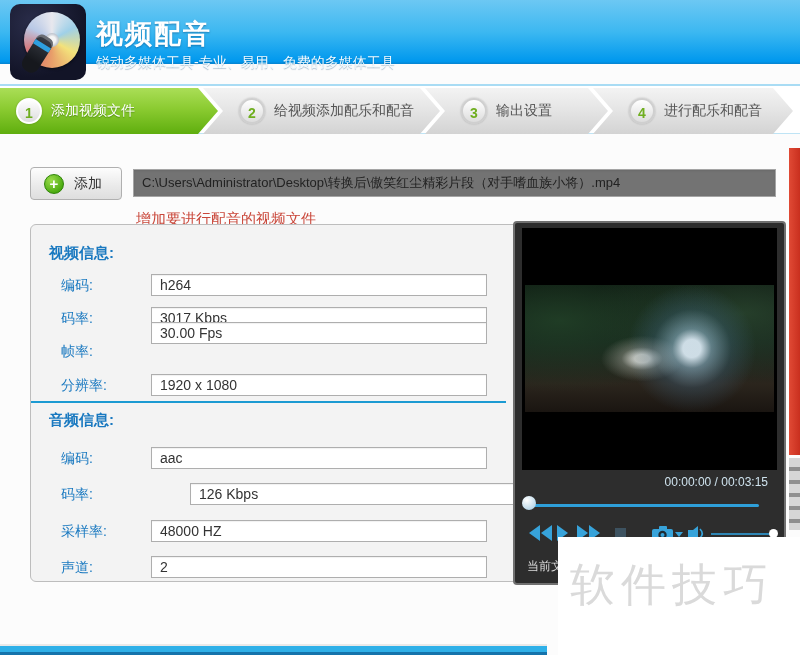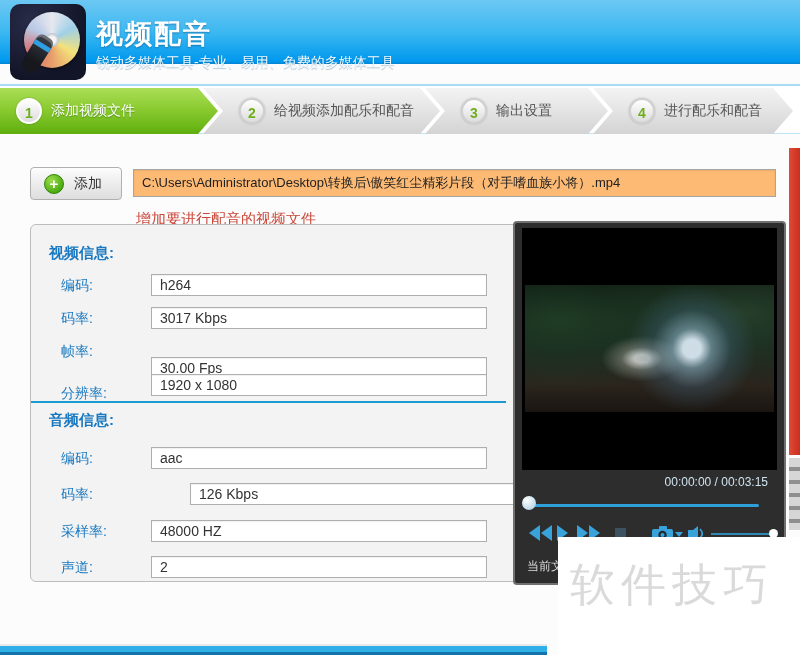--- a/index.html
+++ b/index.html
@@ -49,21 +49,21 @@
   
   .add-btn{position:absolute;left:30px;top:167px;width:92px;height:33px;
     background:linear-gradient(180deg,#fdfdfd,#e9e9e9 60%,#dedede);
     border:1px solid #b0b0b0;border-radius:4px;display:flex;align-items:center;gap:10px;
     padding-left:13px;cursor:pointer;}
   .plus{width:20px;height:20px;border-radius:50%;
     background:radial-gradient(circle at 35% 30%,#9bdc4b,#49a90f 75%);
     border:1px solid #2e8406;color:#fff;font-size:15px;font-weight:bold;line-height:18px;text-align:center;}
   .add-btn .lbl{font-size:14px;color:#333;}
   .path-field{position:absolute;left:133px;top:169px;width:643px;height:28px;
-    background:#fdba74;border:1px solid #a5a5a5;box-shadow:inset 0 1px 2px rgba(0,0,0,.08);
+    background:#737373;border:1px solid #a5a5a5;box-shadow:inset 0 1px 2px rgba(0,0,0,.08);
     font-size:13px;color:#222;padding:0 8px;line-height:26px;}
   .annotation{position:absolute;left:136px;top:210px;color:#c9473a;font-size:15px;
     text-decoration:underline;}
 
   
   .info-panel{position:absolute;left:30px;top:224px;width:526px;height:358px;
     background:#f3f3f3;border:1px solid #bdbdbd;border-radius:6px;}
   .sec-title{position:absolute;left:18px;color:#1a79c0;font-size:15px;font-weight:bold;}
   .f-label{position:absolute;left:30px;color:#1a79c0;font-size:14px;}
   .f-box{position:absolute;left:120px;width:336px;height:22px;background:#fff;
@@ -152,22 +152,22 @@
   <div class="annotation">增加要进行配音的视频文件</div>
 
   <div class="info-panel">
     <div class="sec-title" style="top:19px;">视频信息:</div>
 
     <div class="f-label" style="top:52px;">编码:</div>
     <div class="f-box" style="top:49px;">h264</div>
     <div class="f-label" style="top:85px;">码率:</div>
     <div class="f-box" style="top:82px;">3017 Kbps</div>
     <div class="f-label" style="top:118px;">帧率:</div>
-    <div class="f-box" style="top:132px;text-decoration:underline;">30.00 Fps</div>
-    <div class="f-label" style="top:152px;margin-top:8px;">分辨率:</div>
+    <div class="f-box" style="top:97px;">30.00 Fps</div>
+    <div class="f-label" style="top:152px;">分辨率:</div>
     <div class="f-box" style="top:149px;">1920 x 1080</div>
 
     <div class="divider"></div>
 
     <div class="sec-title" style="top:186px;">音频信息:</div>
 
     <div class="f-label" style="top:225px;">编码:</div>
     <div class="f-box" style="top:222px;">aac</div>
     <div class="f-label" style="top:261px;">码率:</div>
     <div class="f-box" style="top:258px;margin-left:39px;">126 Kbps</div>

